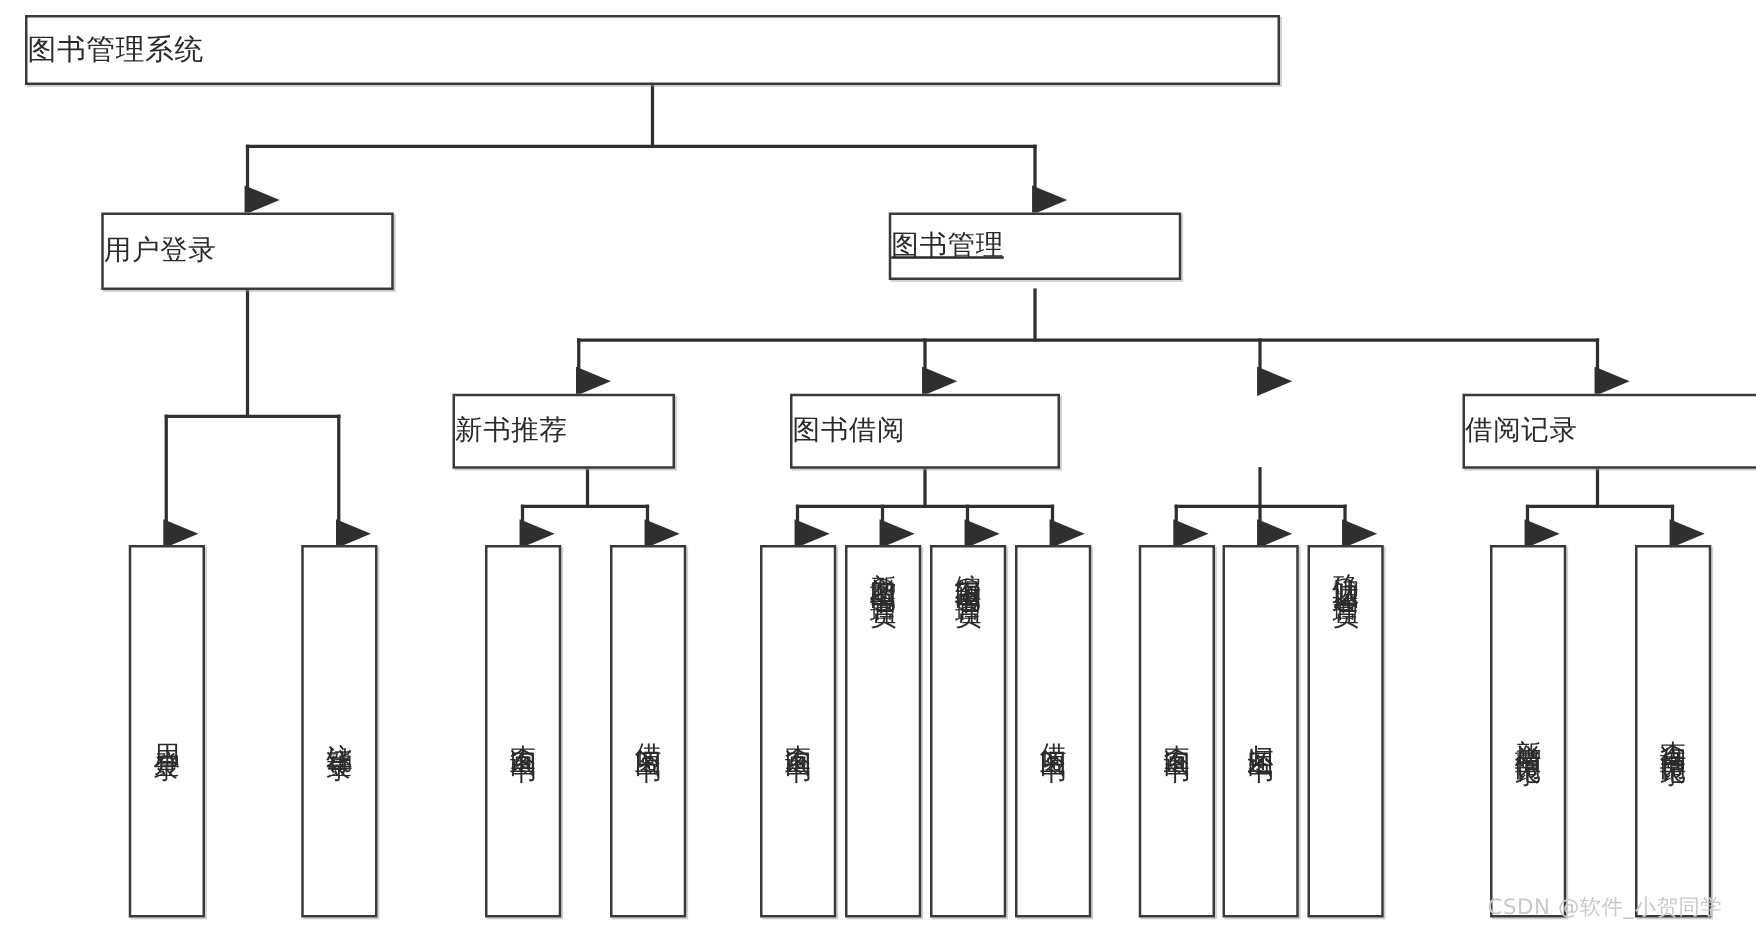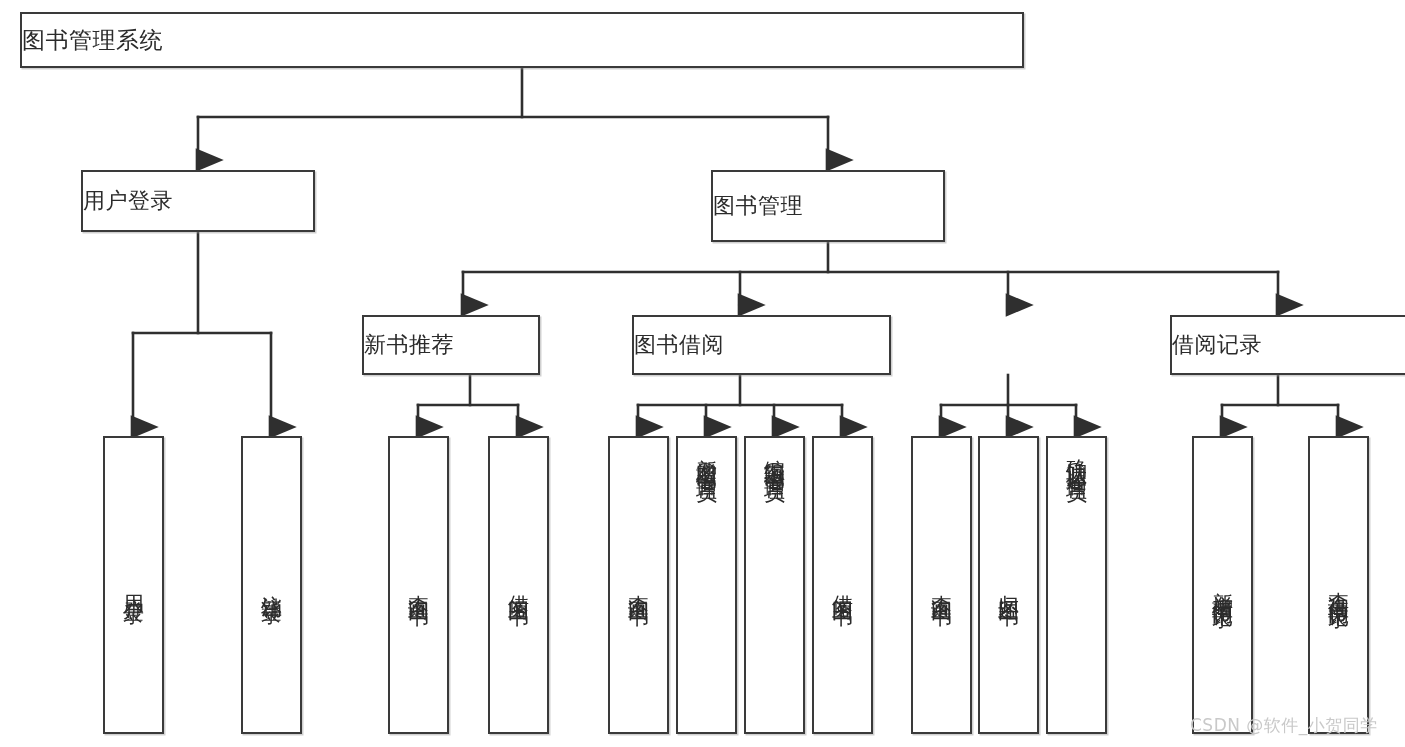--- a/index.html
+++ b/index.html
@@ -139,28 +139,28 @@
     </g>
   </svg>
 
   <div class="node h root" style="left:20px; top:12px; width:1004px; height:56px;">
     <span class="label">图书管理系统</span>
   </div>
 
   <div class="node h" style="left:81px; top:170px; width:234px; height:62px;">
     <span class="label">用户登录</span>
   </div>
-  <div class="node h" style="left:711px; top:170px; width:234px; height:72px;">
+  <div class="node h" style="left:711px; top:170px; width:234px; height:54px;text-decoration:underline;">
     <span class="label">图书管理</span>
   </div>
 
   <div class="node h" style="left:362px; top:315px; width:178px; height:60px;">
     <span class="label">新书推荐</span>
   </div>
-  <div class="node h" style="left:632px; top:315px; width:259px; height:60px;">
+  <div class="node h" style="left:632px; top:315px; width:216px; height:60px;">
     <span class="label">图书借阅</span>
   </div>
   <div class="node h" style="left:1170px; top:315px; width:240px; height:60px;">
     <span class="label">借阅记录</span>
   </div>
 
   <div class="node v center" style="left:103px; top:436px; width:61px; height:298px;">
     <span class="label">用户登录</span>
   </div>
   <div class="node v center" style="left:241px; top:436px; width:61px; height:298px;">

